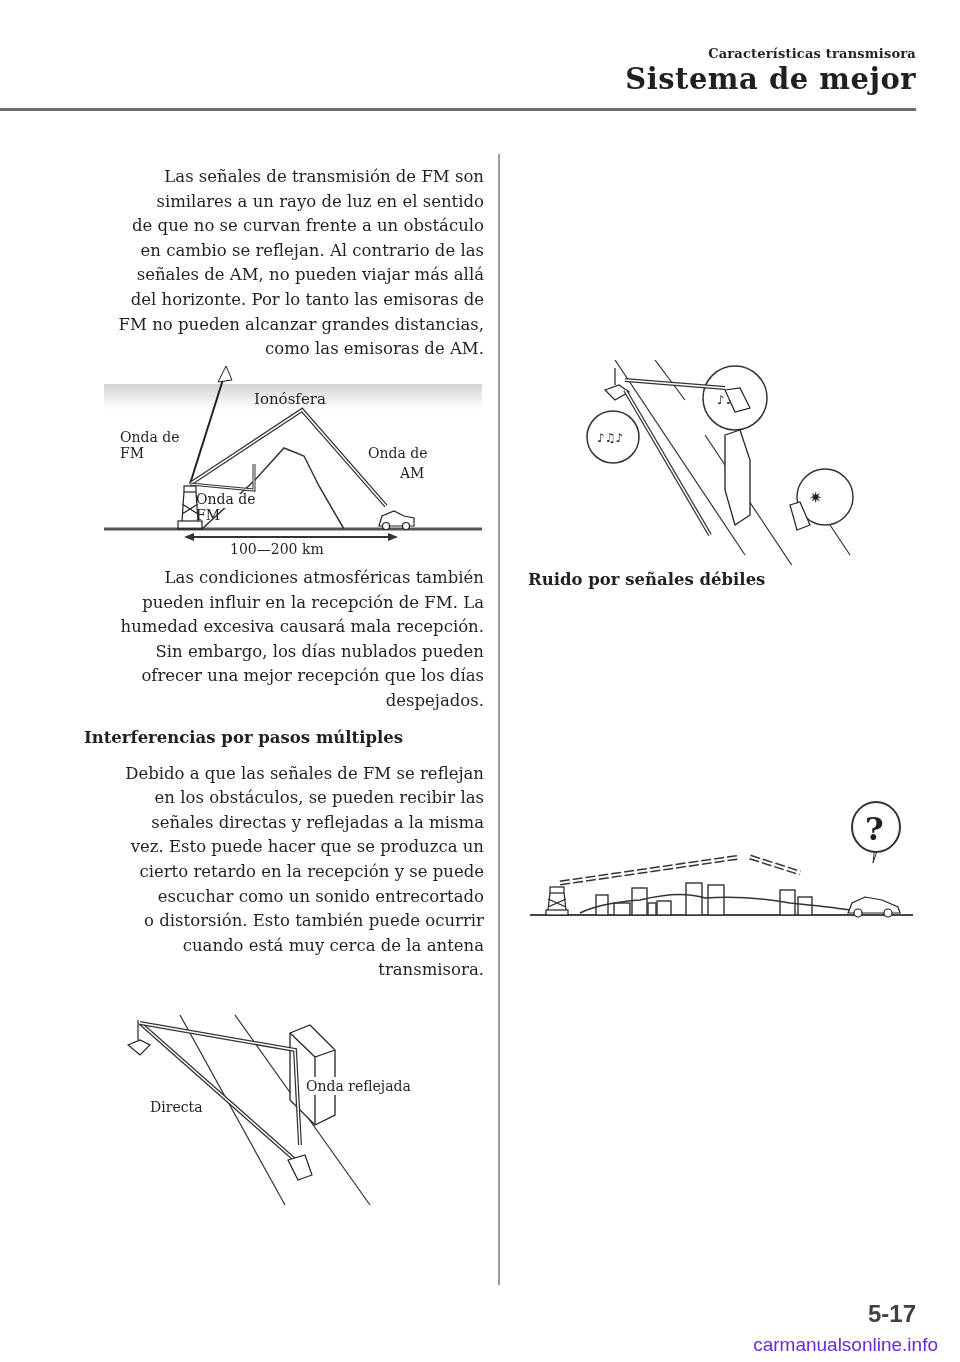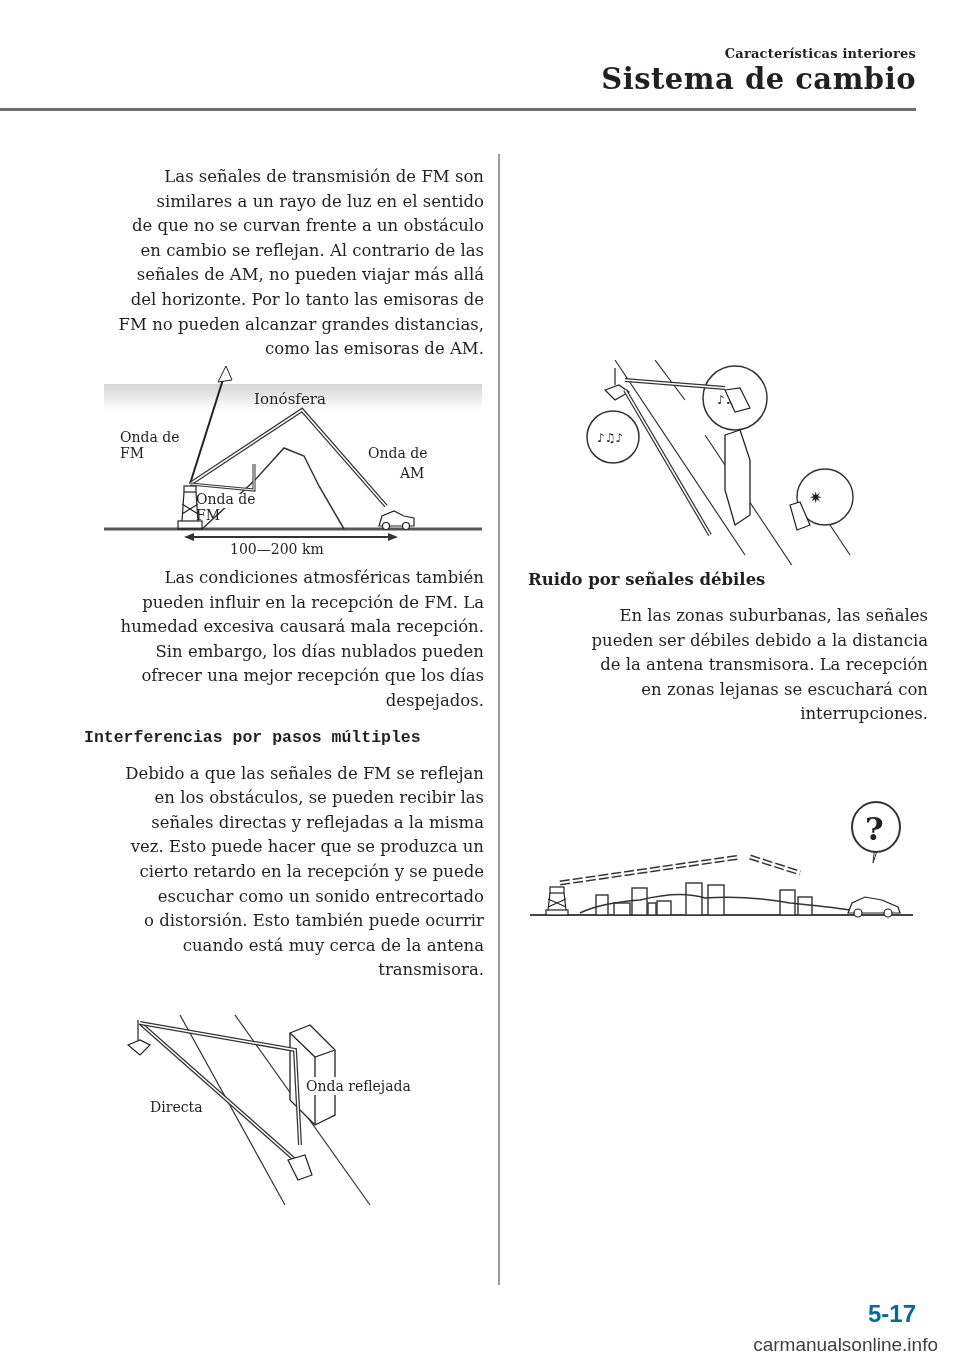--- a/index.html
+++ b/index.html
@@ -11,29 +11,29 @@
   .vdiv { position:absolute; left:498px; top:154px; width:2px; height:1131px; background:#9a9a9a; }
   .col { position:absolute; font-size:16.5px; line-height:24.6px; }
   .col p { margin:0 0 12px 0; white-space:pre-line;text-align:right; }
   .col h3 { margin:0 0 12px 0; font-size:16.5px; font-weight:bold; line-height:24px; }
   .left { left:84px; top:165px; width:400px; }
   .right { left:528px; top:165px; width:400px; }
   .fig { position:absolute; }
   .fig svg { display:block; }
   .lbl { font-family:"DejaVu Serif","Liberation Serif",serif; fill:#231f20; }
   .pageno { position:absolute; right:44px; top:1300px; font-family:"Liberation Sans",sans-serif;
-            font-weight:bold; font-size:24px; color:#0369a1; }
+            font-weight:bold; font-size:24px; color:#404040; }
   .watermark { position:absolute; right:22px; top:1334px; font-family:"Liberation Sans",sans-serif;
-               font-size:19px; color:#404040; }
+               font-size:19px; color:#6d28d9; }
 </style>
 </head>
 <body>
 
-<div class="hdr-sub">Características interiores</div>
-<div class="hdr-title">Sistema de cambio</div>
+<div class="hdr-sub">Características transmisora</div>
+<div class="hdr-title">Sistema de mejor</div>
 <div class="hdr-rule"></div>
 <div class="vdiv"></div>
 
 <div class="col left">
   <p>Las señales de transmisión de FM son
 similares a un rayo de luz en el sentido
 de que no se curvan frente a un obstáculo
 en cambio se reflejan. Al contrario de las
 señales de AM, no pueden viajar más allá
 del horizonte. Por lo tanto las emisoras de
@@ -92,21 +92,21 @@
   </svg>
 </div>
 
 <div class="col left" style="top:566px;">
   <p>Las condiciones atmosféricas también
 pueden influir en la recepción de FM. La
 humedad excesiva causará mala recepción.
 Sin embargo, los días nublados pueden
 ofrecer una mejor recepción que los días
 despejados.</p>
-  <h3 style="margin-top:12px;font-family:Liberation Mono, monospace;">Interferencias por pasos múltiples</h3>
+  <h3 style="margin-top:12px;">Interferencias por pasos múltiples</h3>
   <p>Debido a que las señales de FM se reflejan
 en los obstáculos, se pueden recibir las
 señales directas y reflejadas a la misma
 vez. Esto puede hacer que se produzca un
 cierto retardo en la recepción y se puede
 escuchar como un sonido entrecortado
 o distorsión. Esto también puede ocurrir
 cuando está muy cerca de la antena
 transmisora.</p>
 </div>
@@ -168,25 +168,20 @@
     </g>
     <g stroke="#222" fill="#fff" stroke-width="1.2">
       <path d="M140 30 L155 28 L165 48 L150 52 Z"></path>
       <path d="M205 145 L215 142 L225 165 L212 170 Z"></path>
     </g>
   </svg>
 </div>
 
 <div class="col right" style="top:568px;">
   <h3>Ruido por señales débiles</h3>
-  <p>En las zonas suburbanas, las señales
-pueden ser débiles debido a la distancia
-de la antena transmisora. La recepción
-en zonas lejanas se escuchará con
-interrupciones.</p>
 </div>
 
 <div class="fig" style="left:530px;top:795px;">
   <svg width="390" height="125" viewBox="0 0 390 125">
     <line x1="0" y1="120" x2="383" y2="120" stroke="#444" stroke-width="2"></line>
     <g stroke="#222" fill="#fff" stroke-width="1.2">
       <rect x="20" y="92" width="14" height="6"></rect>
       <path d="M20 98 L18 115 M34 98 L36 115 M18 104 L36 112 M36 104 L18 112"></path>
       <rect x="16" y="115" width="22" height="5"></rect>
     </g>

